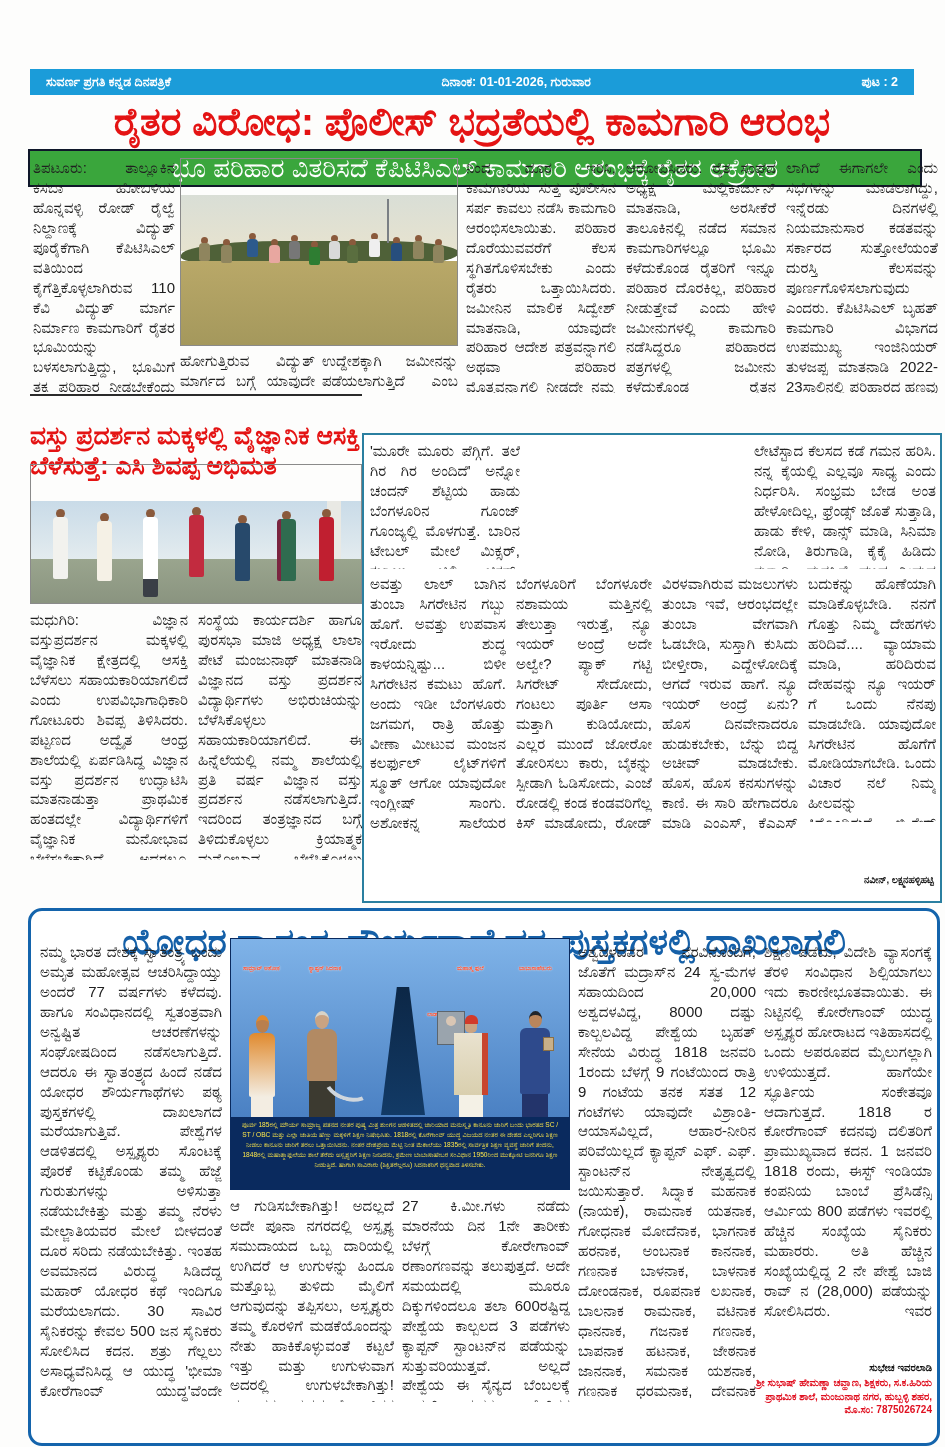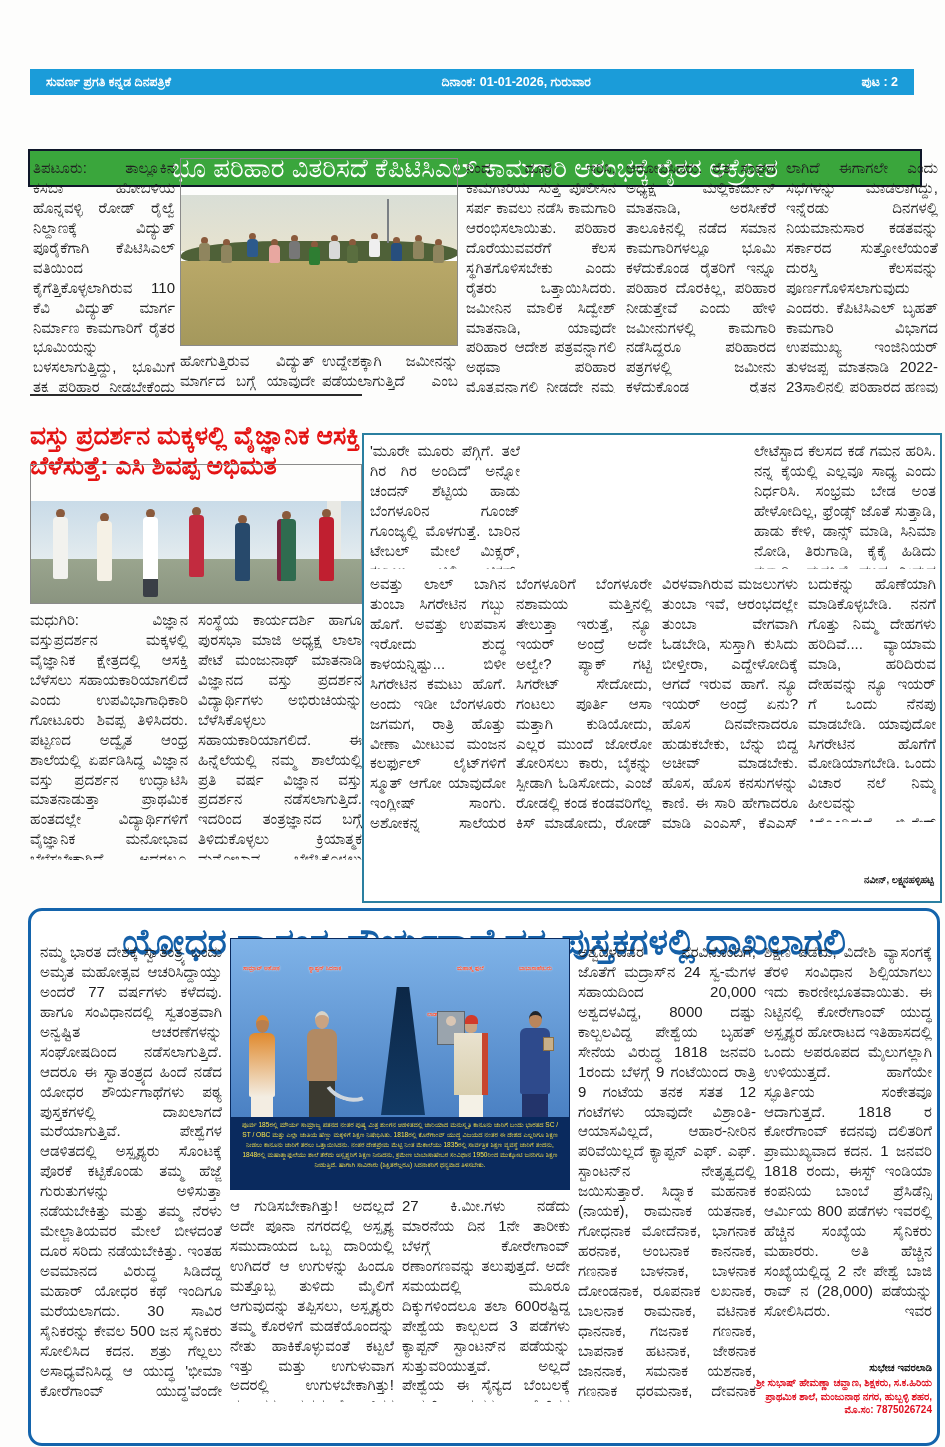--- a/index.html
+++ b/index.html
@@ -56,20 +56,21 @@
 <body>
 
 <div class="page">
 
   <div class="abs masthead">
     <span>ಸುವರ್ಣ ಪ್ರಗತಿ ಕನ್ನಡ ದಿನಪತ್ರಿಕೆ</span>
     <span>ದಿನಾಂಕ: 01-01-2026,  ಗುರುವಾರ</span>
     <span>ಪುಟ : 2</span>
   </div>
 
+  <div class="abs mainhead">ರೈತರ ವಿರೋಧ: ಪೊಲೀಸ್ ಭದ್ರತೆಯಲ್ಲಿ ಕಾಮಗಾರಿ ಆರಂಭ</div>
   <div class="abs greenbar">ಭೂ ಪರಿಹಾರ ವಿತರಿಸದೆ ಕೆಪಿಟಿಸಿಎಲ್ ಕಾಮಗಾರಿ ಆರಂಭಕ್ಕೆ ರೈತರ ಆಕ್ರೋಶ</div>
 
   <div class="col" style="left:33px;top:158px;width:142px;height:234px;">ತಿಪಟೂರು: ತಾಲ್ಲೂಕಿನ ಕಸಬಾ ಹೋಬಳಿಯ ಹೊನ್ನವಳ್ಳಿ ರೋಡ್ ರೈಲ್ವೆ ನಿಲ್ದಾಣಕ್ಕೆ ವಿದ್ಯುತ್ ಪೂರೈಕೆಗಾಗಿ ಕೆಪಿಟಿಸಿಎಲ್ ವತಿಯಿಂದ ಕೈಗೆತ್ತಿಕೊಳ್ಳಲಾಗಿರುವ 110 ಕೆವಿ ವಿದ್ಯುತ್ ಮಾರ್ಗ ನಿರ್ಮಾಣ ಕಾಮಗಾರಿಗೆ ರೈತರ ಭೂಮಿಯನ್ನು ಬಳಸಲಾಗುತ್ತಿದ್ದು, ಭೂಮಿಗೆ ತಕ್ಕ ಪರಿಹಾರ ನೀಡಬೇಕೆಂದು ಆಗ್ರಹಿಸಿ ರೈತರು ಪ್ರತಿಭಟನೆ ನಡೆಸಿದರು. ಕರಿಕೆರೆ ಗ್ರಾಮದ ಸರ್ವೆ ನಂಬರ್ 212 ಹಾಗೂ 213ರಲ್ಲಿ ಬೆಳಗುಂಬ 110/11 ಕೆವಿ ವಿವಿ ಕೇಂದ್ರದಿಂದ ಉದ್ದೇಶಿತ 110 ಕೆ.ವಿ ವಿಕ ಮಾರ್ಗವನ್ನು ದ್ವಿಗೋಪುರದ ಮೂಲಕ ಎಲ್ ವೈಎನ್ಎಕ್ಸ್ ವಾಹಕ ಬಳಸಿ ರೈಲ್ವೆ ಟ್ರಾಕ್ಷನ್ 110/66 ಕೆವಿ ಕೇಂದ್ರದವರೆಗೆ ವಿದ್ಯುತ್ ಮಾರ್ಗ ನಿರ್ಮಾಣದ ಕಾಮಗಾರಿಯಿಂದ ಬೆಳೆ ಭೂಮಿಗೆ ಹಾನಿಯಾಗುತ್ತಿರುವುದರಿಂದ ಯೋಗ್ಯ ಪರಿಹಾರ ನೀಡಬೇಕು ಎಂದು ರೈತರು ಒತ್ತಾಯಿಸಿದರು. ಪ್ರತಿಭಟನೆಯಲ್ಲಿ ಮಾತನಾಡಿದ ರೈತರು, ಸರ್ವೆ ನಂಬರ್ 212 ಮತ್ತು 213ರಲ್ಲಿ ಹಾದು</div>
 
   <div class="photo" style="left:180px;top:158px;width:278px;height:188px;">
     <div class="abs" style="left:0;top:0;width:278px;height:56px;background:linear-gradient(#d9ded6,#e7e3cf);"></div>
     <div class="abs" style="left:0;top:46px;width:278px;height:26px;background:#4f6138;border-radius:40% 30% 35% 45%/60% 50% 60% 40%;"></div>
     <div class="abs" style="left:0;top:66px;width:278px;height:122px;background:linear-gradient(#b9a868,#9b9157);"></div>
     <div class="abs" style="left:206px;top:4px;width:2px;height:44px;background:#7a7f84;"></div>
     <div class="fig small" style="left:18px;top:78px;">

